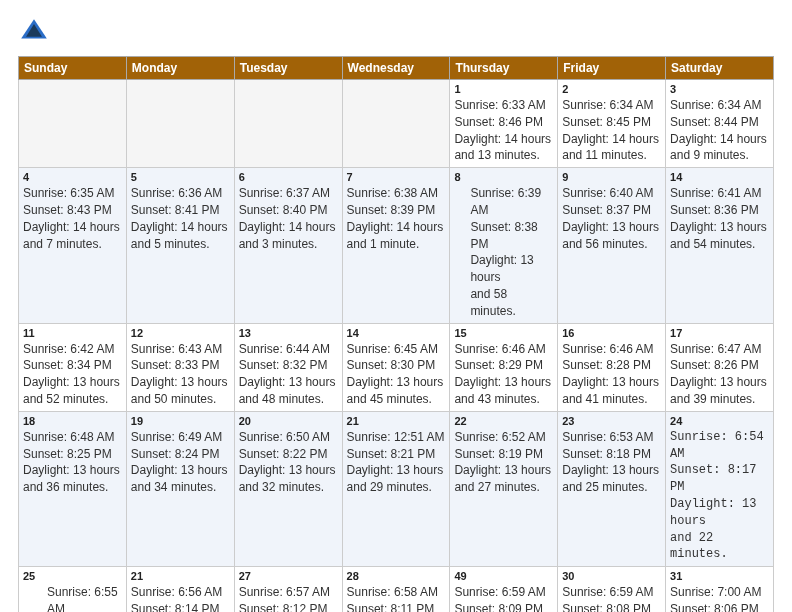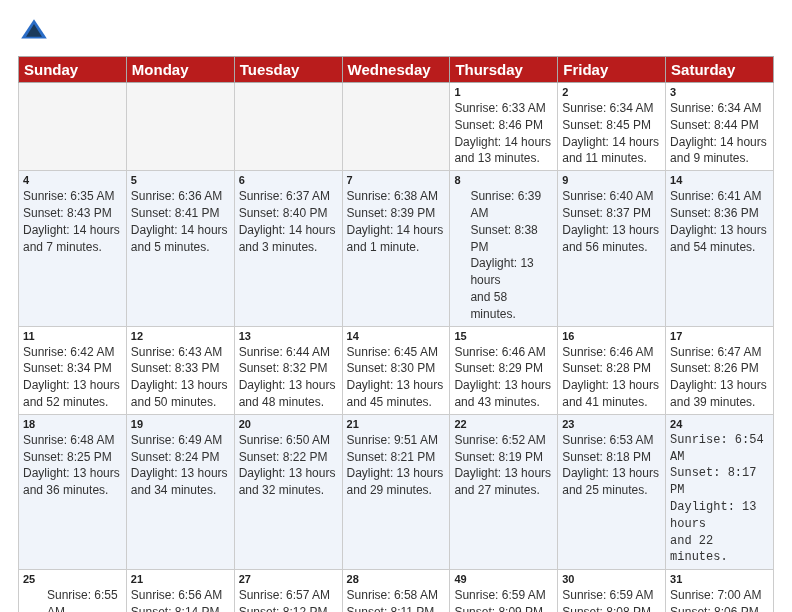--- a/index.html
+++ b/index.html
@@ -50,23 +50,23 @@
     .title-location {
       font-size: 14px;
       color: #444;
     }
     .calendar {
       width: 100%;
       border-collapse: collapse;
       table-layout: fixed;
     }
     .calendar th {
-      background: #b91c1c;
+      background: #a16207;
       color: #fff;
-      font-size: 15px;
+      font-size: 12px;
       font-weight: bold;
       padding: 4px 5px;
       text-align: left;
       border: 1px solid #aaa;
     }
     .calendar td {
       border: 1px solid #ccc;
       vertical-align: top;
       padding: 3px 4px;
       font-size: 9px;
@@ -279,21 +279,21 @@
           </td>
           <td>
             <div class="day-num">20</div>
             <div class="day-info" style="white-space: pre-line;">Sunrise: 6:50 AM
 Sunset: 8:22 PM
 Daylight: 13 hours
 and 32 minutes.</div>
           </td>
           <td>
             <div class="day-num">21</div>
-            <div class="day-info" style="white-space: pre-line;">Sunrise: 9:51 AM
+            <div class="day-info" style="white-space: pre-line;">Sunrise: 12:51 AM
 Sunset: 8:21 PM
 Daylight: 13 hours
 and 29 minutes.</div>
           </td>
           <td>
             <div class="day-num">22</div>
             <div class="day-info" style="white-space: pre-line;">Sunrise: 6:52 AM
 Sunset: 8:19 PM
 Daylight: 13 hours
 and 27 minutes.</div>

